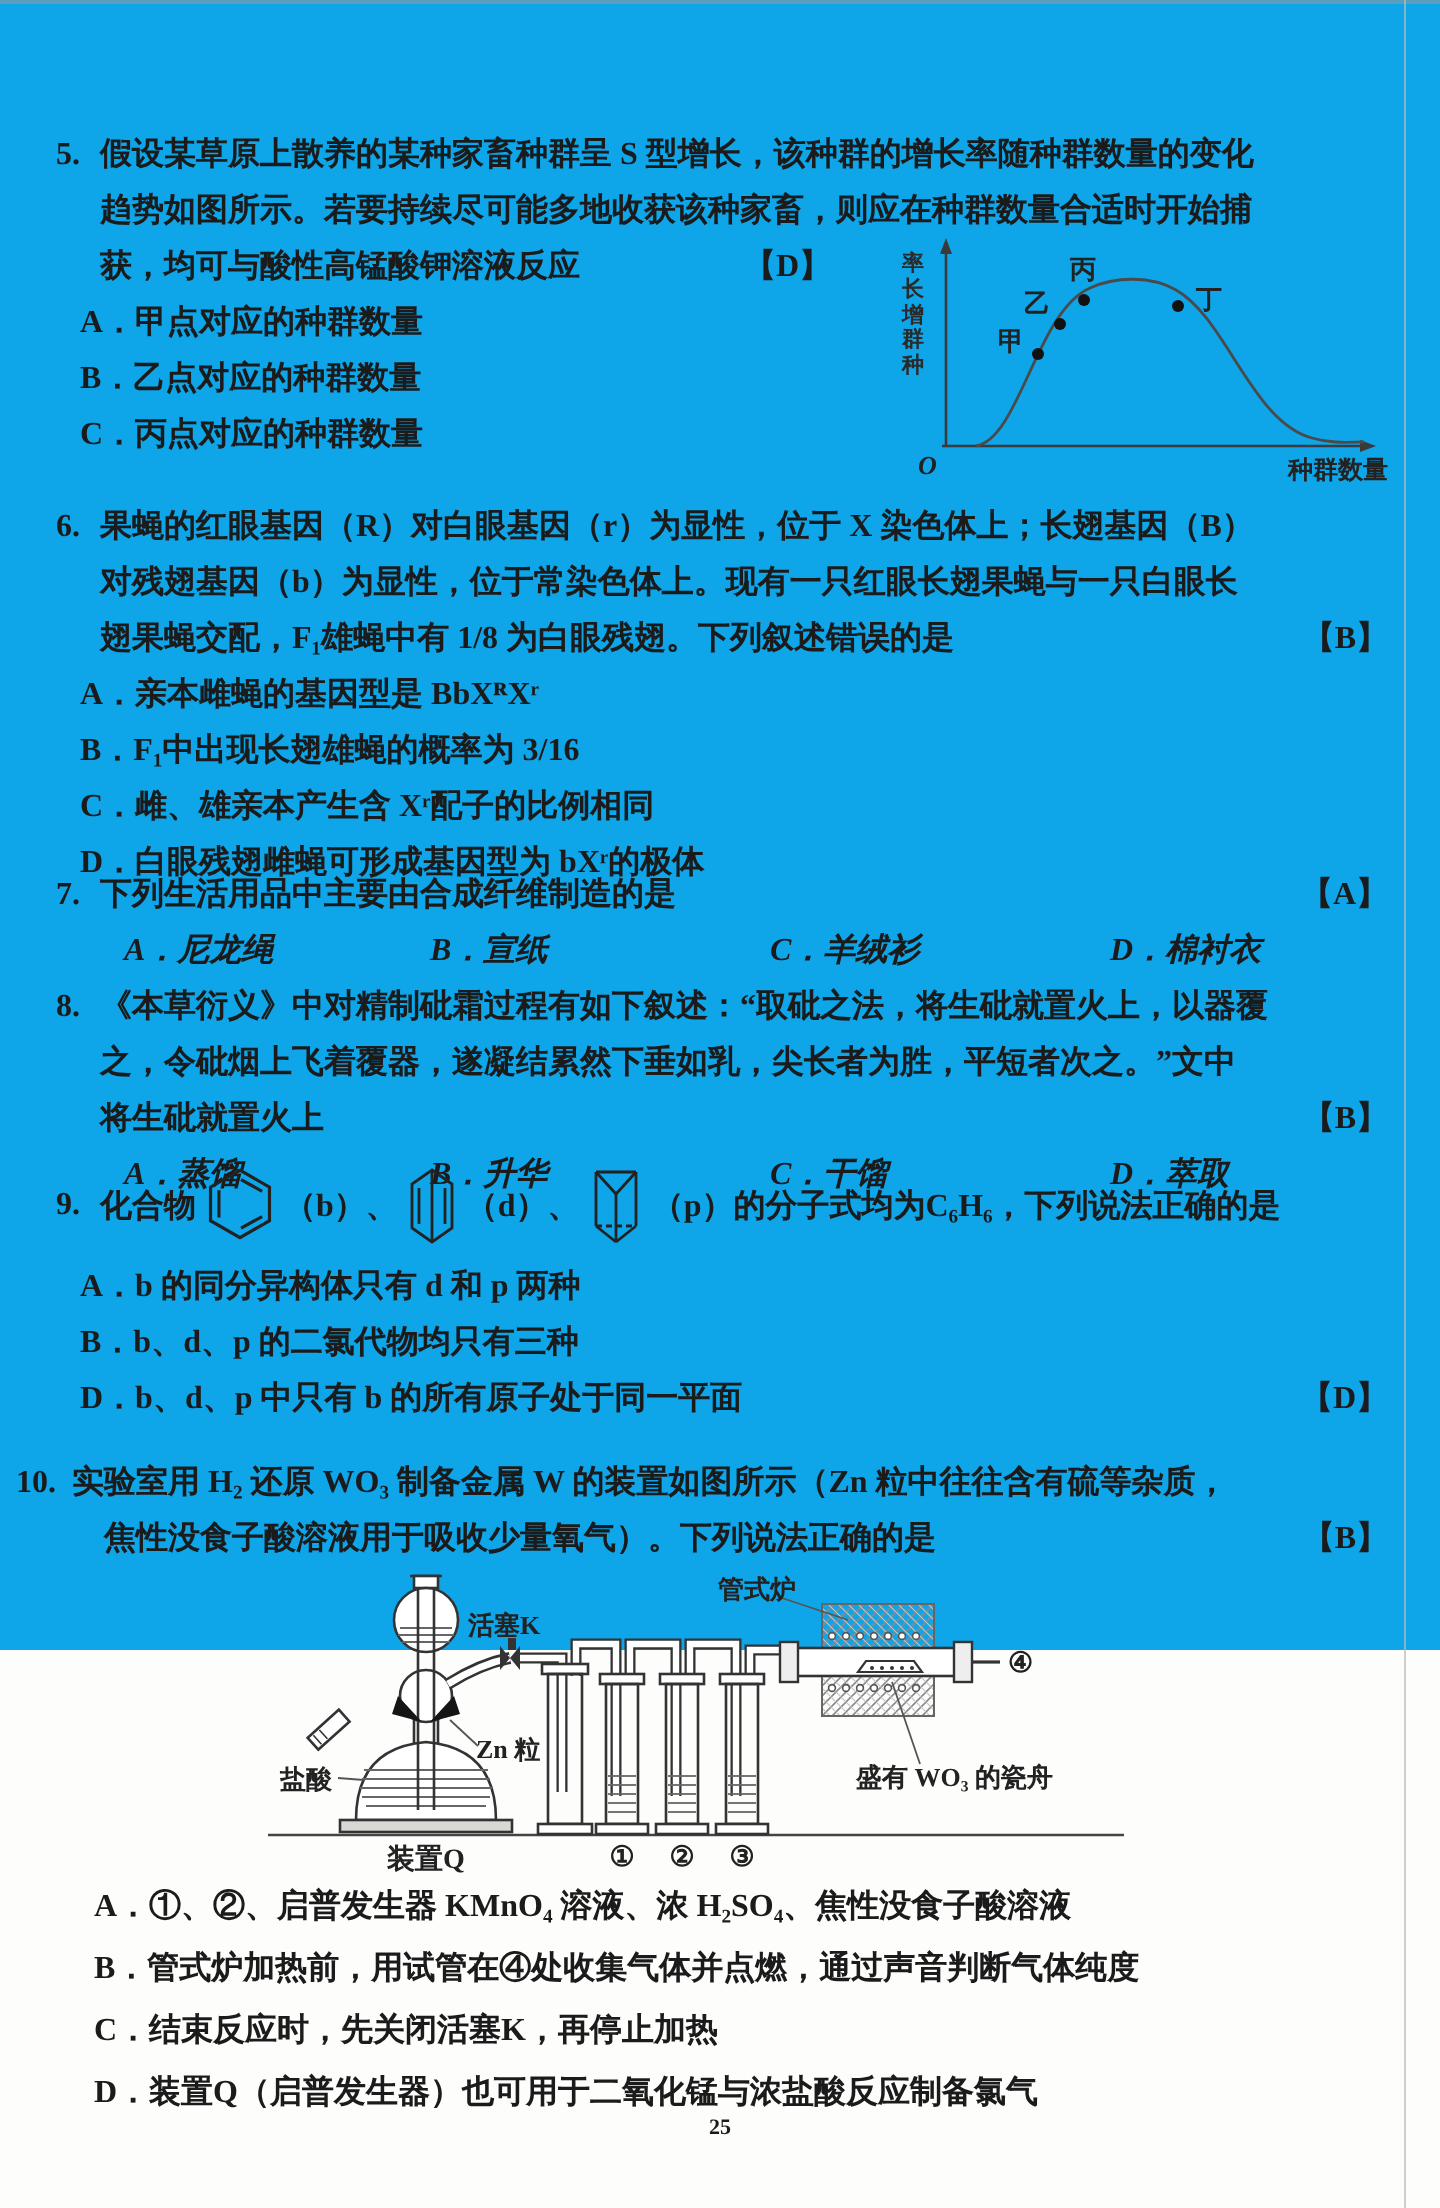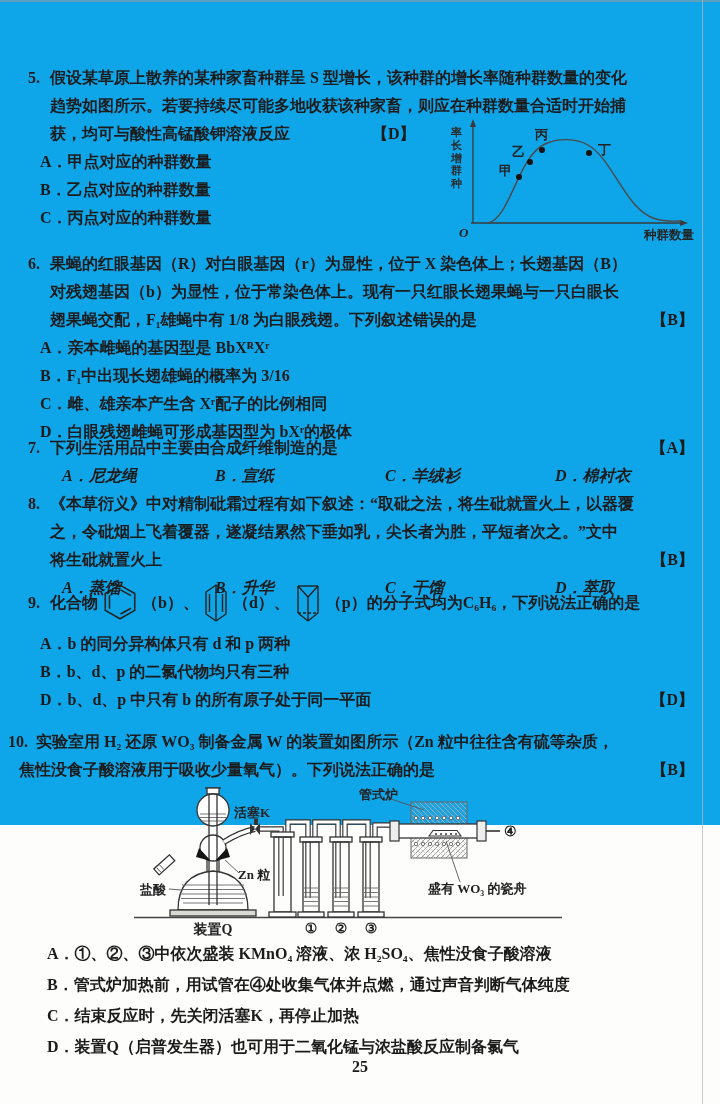--- a/index.html
+++ b/index.html
@@ -21,21 +21,21 @@
   .optrow span{position:absolute;top:0;white-space:nowrap;}
   .c1{left:62px}.c2{left:215px}.c3{left:385px}.c4{left:555px}
   .fig5{position:absolute;left:448px;top:112px;}
   .ylab{position:absolute;left:451px;top:126px;width:15px;font-size:11px;line-height:12.8px;
     text-align:left;word-break:break-all;white-space:normal;font-weight:700;color:#2a2a2a;}
   .q9stem{position:absolute;left:0;top:580px;width:720px;height:46px;display:flex;
     align-items:center;white-space:nowrap;}
   .q9stem .no{margin-left:28px;width:22px;flex:0 0 auto;}
   .q9stem svg{flex:0 0 auto;margin:0 4px;}
   .fig10{position:absolute;left:128px;top:786px;}
-  .pageno{position:absolute;left:0;top:1058px;width:720px;text-align:center;font-size:16px;}
+  .pageno{position:absolute;left:0;top:1058px;width:720px;text-align:center;font-size:11px;}
   svg text{font-family:"Liberation Serif","DejaVu Serif",serif;font-weight:600;fill:#222;}
 </style>
 </head>
 <body>
 
 <div id="page">
   <div class="scan-top"></div>
   <div class="scan-right"></div>
 
   <div class="q" style="top:64px">
@@ -161,21 +161,21 @@
     <div class="opt">
       <span>D．b、d、p 中只有 b 的所有原子处于同一平面</span>
       <span class="ansr">【D】</span>
     </div>
   </div>
 
   <div class="q" style="top:728px">
     <div class="ln">
       <span class="no10">10.</span><span>实验室用 H₂ 还原 WO₃ 制备金属 W 的装置如图所示（Zn 粒中往往含有硫等杂质，</span>
     </div>
-    <div class="ln" style="padding-left:19px">
+    <div class="ln" style="padding-left:52px">
       <span>焦性没食子酸溶液用于吸收少量氧气）。下列说法正确的是</span>
       <span class="ansr">【B】</span>
     </div>
   </div>
 
   <svg class="fig10" width="440" height="152" viewBox="0 0 440 152">
     <defs>
       <pattern id="hx" width="5" height="5" patternUnits="userSpaceOnUse">
         <path d="M0,5 L5,0" stroke="#8a8a8a" stroke-width="0.8"></path>
         <path d="M0,0 L5,5" stroke="#c2c2c2" stroke-width="0.6"></path>
@@ -309,20 +309,20 @@
     <text x="85" y="148" font-size="14" text-anchor="middle">装置Q</text>
     <text x="231" y="13" font-size="13">管式炉</text>
     <text x="300" y="107" font-size="13">盛有 WO₃ 的瓷舟</text>
     <text x="183" y="147" font-size="14" text-anchor="middle">①</text>
     <text x="213" y="147" font-size="14" text-anchor="middle">②</text>
     <text x="243" y="147" font-size="14" text-anchor="middle">③</text>
     <text x="376" y="50" font-size="14">④</text>
   </svg>
 
   <div class="q" style="top:938px">
-    <div class="opt10">A．①、②、③中依次盛装 KMnO₄ 溶液、浓 H₂SO₄、焦性没食子酸溶液</div>
+    <div class="opt10">A．①、②、启普发生器 KMnO₄ 溶液、浓 H₂SO₄、焦性没食子酸溶液</div>
     <div class="opt10">B．管式炉加热前，用试管在④处收集气体并点燃，通过声音判断气体纯度</div>
     <div class="opt10">C．结束反应时，先关闭活塞K，再停止加热</div>
     <div class="opt10">D．装置Q（启普发生器）也可用于二氧化锰与浓盐酸反应制备氯气</div>
   </div>
 
   <div class="pageno">25</div>
 </div>
 
 </body></html>

